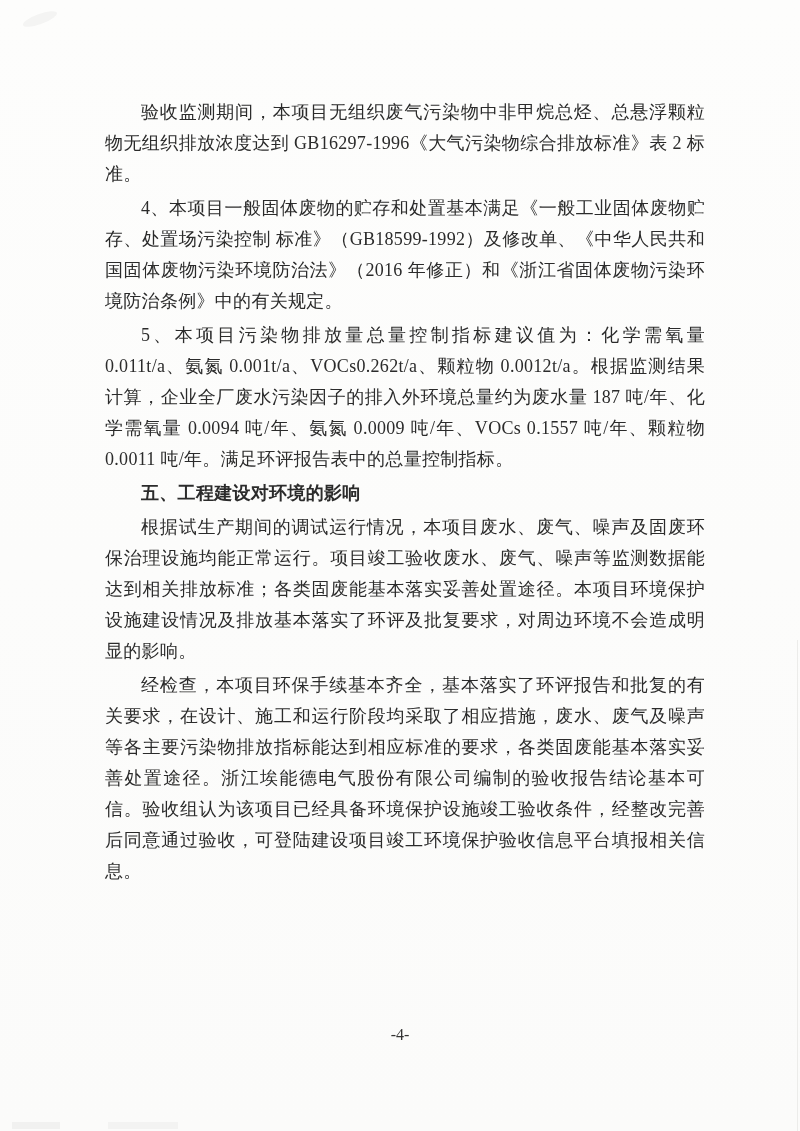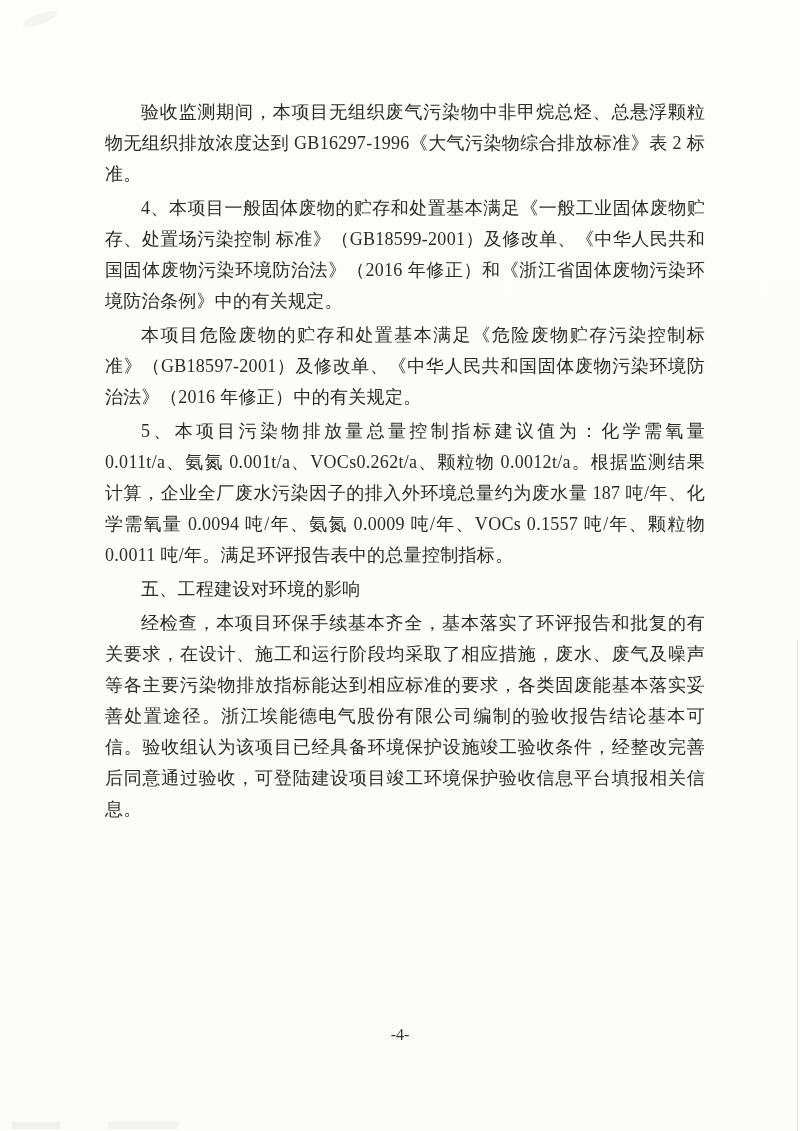--- a/index.html
+++ b/index.html
@@ -30,21 +30,21 @@
     text-align: justify;
     letter-spacing: 0.3px;
   }
   .para {
     margin: 0 0 3px 0;
     text-indent: 2em;
   }
   .heading {
     margin: 0 0 3px 0;
     text-indent: 2em;
-    font-weight: normal;
+    font-weight: bold;
   }
   .page-footer {
     position: absolute;
     left: 0;
     top: 1026px;
     width: 800px;
     text-align: center;
     font-size: 16px;
     color: #333;
   }
@@ -86,24 +86,24 @@
 </style>
 </head>
 <body>
 
 <div class="scan-page">
 
   <div class="smudge-topleft"></div>
 
   <div class="text-block">
     <p class="para">验收监测期间，本项目无组织废气污染物中非甲烷总烃、总悬浮颗粒物无组织排放浓度达到 GB16297-1996《大气污染物综合排放标准》表 2 标准。</p>
-    <p class="para">4、本项目一般固体废物的贮存和处置基本满足《一般工业固体废物贮存、处置场污染控制 标准》（GB18599-2001）及修改单、《中华人民共和国固体废物污染环境防治法》（2016 年修正）和《浙江省固体废物污染环境防治条例》中的有关规定。</p>
-    <p class="para">本项目危险废物的贮存和处置基本满足《危险废物贮存污染控制标准》（GB18597-2001）及修改单、《中华人民共和国固体废物污染环境防治法》（2016 年修正）中的有关规定。</p>
+    <p class="para">4、本项目一般固体废物的贮存和处置基本满足《一般工业固体废物贮存、处置场污染控制 标准》（GB18599-1992）及修改单、《中华人民共和国固体废物污染环境防治法》（2016 年修正）和《浙江省固体废物污染环境防治条例》中的有关规定。</p>
     <p class="para">5、本项目污染物排放量总量控制指标建议值为：化学需氧量 0.011t/a、氨氮 0.001t/a、VOCs0.262t/a、颗粒物 0.0012t/a。根据监测结果计算，企业全厂废水污染因子的排入外环境总量约为废水量 187 吨/年、化学需氧量 0.0094 吨/年、氨氮 0.0009 吨/年、VOCs 0.1557 吨/年、颗粒物 0.0011 吨/年。满足环评报告表中的总量控制指标。</p>
     <p class="heading">五、工程建设对环境的影响</p>
+    <p class="para">根据试生产期间的调试运行情况，本项目废水、废气、噪声及固废环保治理设施均能正常运行。项目竣工验收废水、废气、噪声等监测数据能达到相关排放标准；各类固废能基本落实妥善处置途径。本项目环境保护设施建设情况及排放基本落实了环评及批复要求，对周边环境不会造成明显的影响。</p>
     <p class="para">经检查，本项目环保手续基本齐全，基本落实了环评报告和批复的有关要求，在设计、施工和运行阶段均采取了相应措施，废水、废气及噪声等各主要污染物排放指标能达到相应标准的要求，各类固废能基本落实妥善处置途径。浙江埃能德电气股份有限公司编制的验收报告结论基本可信。验收组认为该项目已经具备环境保护设施竣工验收条件，经整改完善后同意通过验收，可登陆建设项目竣工环境保护验收信息平台填报相关信息。</p>
   </div>
 
   <div class="page-footer">-4-</div>
 
   <div class="smudge-bottom-a"></div>
   <div class="smudge-bottom-b"></div>
   <div class="scan-edge-right"></div>
 
 </div>

